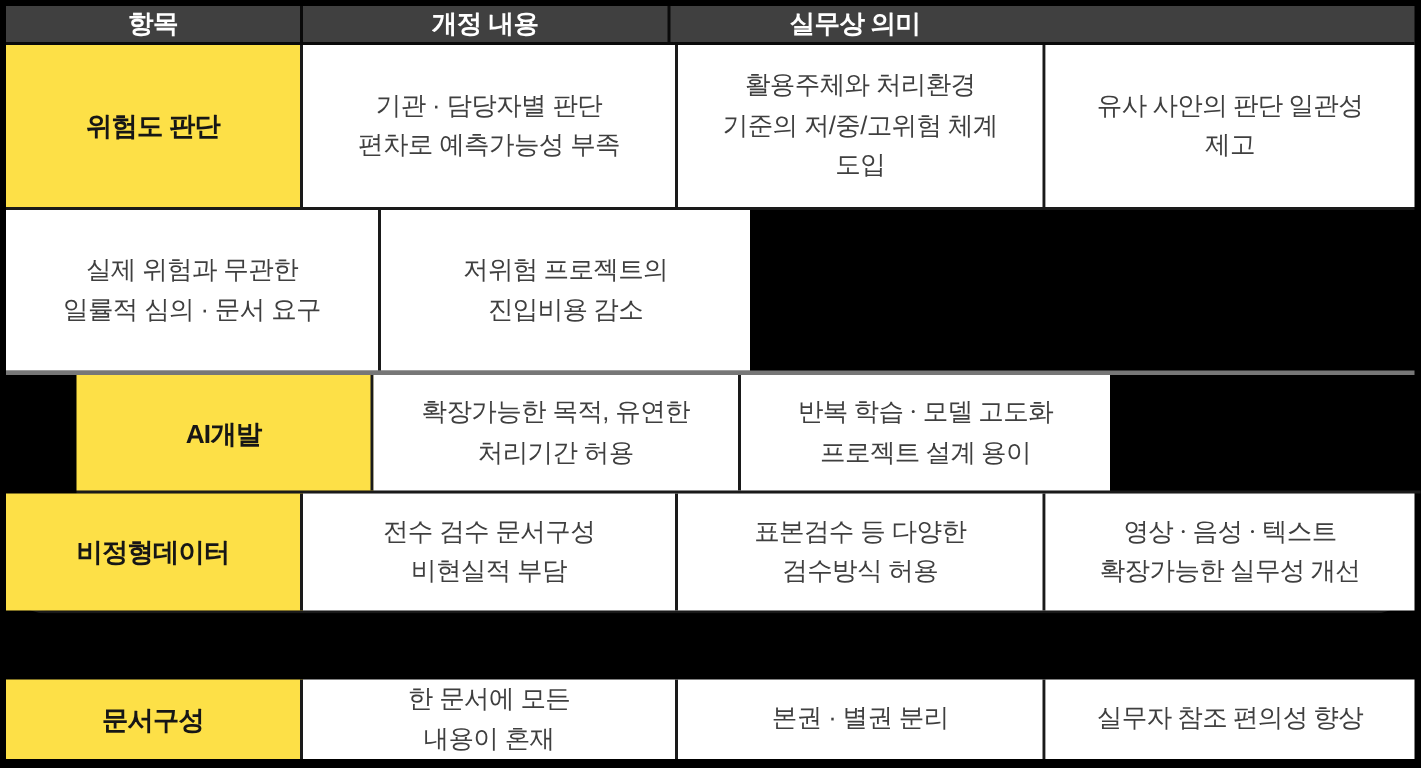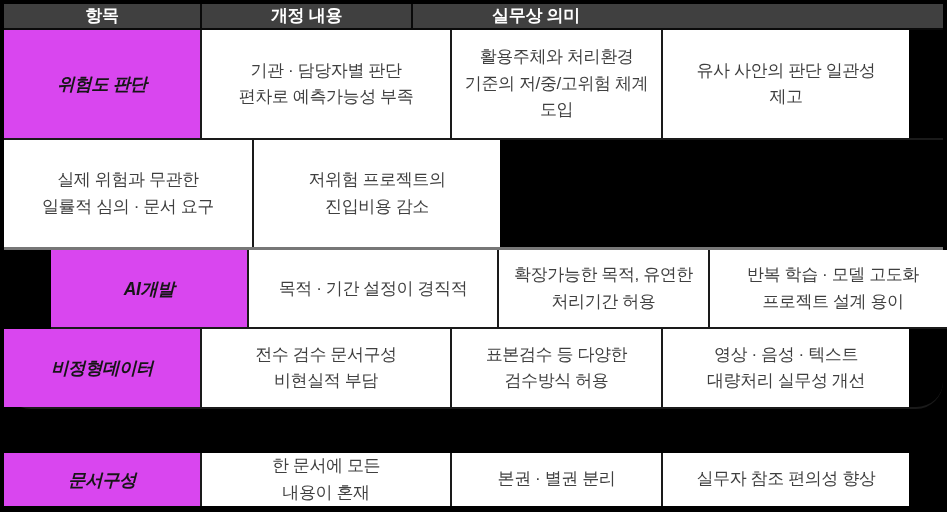--- a/index.html
+++ b/index.html
@@ -20,46 +20,45 @@
   .row.header   { height: 28px;  border-bottom: 2px solid #0a0a0a; background: #404040; }
   .row.r0 { height: 122px; border-bottom: 2px solid #1a1a1a; }
   .row.r1 { height: 121px; border-bottom: 3px solid #777777; }
   .row.r2 { height: 87px;  border-bottom: 2px solid #1a1a1a; margin-left: 47px; }
   .row.r3 { height: 88px;  border-bottom: 2px solid #1a1a1a; border-radius: 27px; }
   .row.r4 { height: 56px; margin-top: 44px; }
 
   
   .c0 { width: 198px; }
   .c1 { width: 250px; }
-  .c2 { width: 211px; }
-  .c3 { width: 246px; }
+  .c2 { width: 245px; }
+  .c3 { width: 246px; font-family: Liberation Serif, serif; }
 
   .cell {
     height: 100%;
     display: flex; align-items: center; justify-content: center;
     text-align: center;
     white-space: pre-line;
     overflow: hidden;
   }
   .cell.c0, .cell.c1, .cell.c2 { border-right: 2px solid #1a1a1a; }
 
   .row.header .cell { border-right-color: #0a0a0a; }
   .hcell {
     color: #ffffff;
     font-weight: bold;
     font-size: 17px;
     letter-spacing: -0.3px;
   }
   .itemcell {
-    background: #d946ef;
+    background: #fde047;
     color: #161616;
     font-weight: bold;
     font-size: 17.5px;
     letter-spacing: -0.5px;
-    font-style: italic;
   }
   .bodycell {
     background: #ffffff;
     color: #3f3f3f;
     font-size: 17px;
     line-height: 1.55;
     letter-spacing: -0.4px;
   }
 </style>
 </head>
@@ -87,35 +86,34 @@
 
     <div class="row r1">
       <div class="cell c1 bodycell">실제 위험과 무관한
 일률적 심의 · 문서 요구</div>
       <div class="cell c3 bodycell">저위험 프로젝트의
 진입비용 감소</div>
     </div>
 
     <div class="row r2">
       <div class="cell c0 itemcell">AI개발</div>
-      <div class="cell c1 bodycell">목적 · 기간 설정이 경직적</div>
       <div class="cell c2 bodycell">확장가능한 목적, 유연한
 처리기간 허용</div>
       <div class="cell c3 bodycell">반복 학습 · 모델 고도화
 프로젝트 설계 용이</div>
     </div>
 
     <div class="row r3">
       <div class="cell c0 itemcell">비정형데이터</div>
       <div class="cell c1 bodycell">전수 검수 문서구성
 비현실적 부담</div>
       <div class="cell c2 bodycell">표본검수 등 다양한
 검수방식 허용</div>
       <div class="cell c3 bodycell">영상 · 음성 · 텍스트
-대량처리 실무성 개선</div>
+확장가능한 실무성 개선</div>
     </div>
 
     <div class="row r4">
       <div class="cell c0 itemcell">문서구성</div>
       <div class="cell c1 bodycell">한 문서에 모든
 내용이 혼재</div>
       <div class="cell c2 bodycell">본권 · 별권 분리</div>
       <div class="cell c3 bodycell">실무자 참조 편의성 향상</div>
     </div>
 

